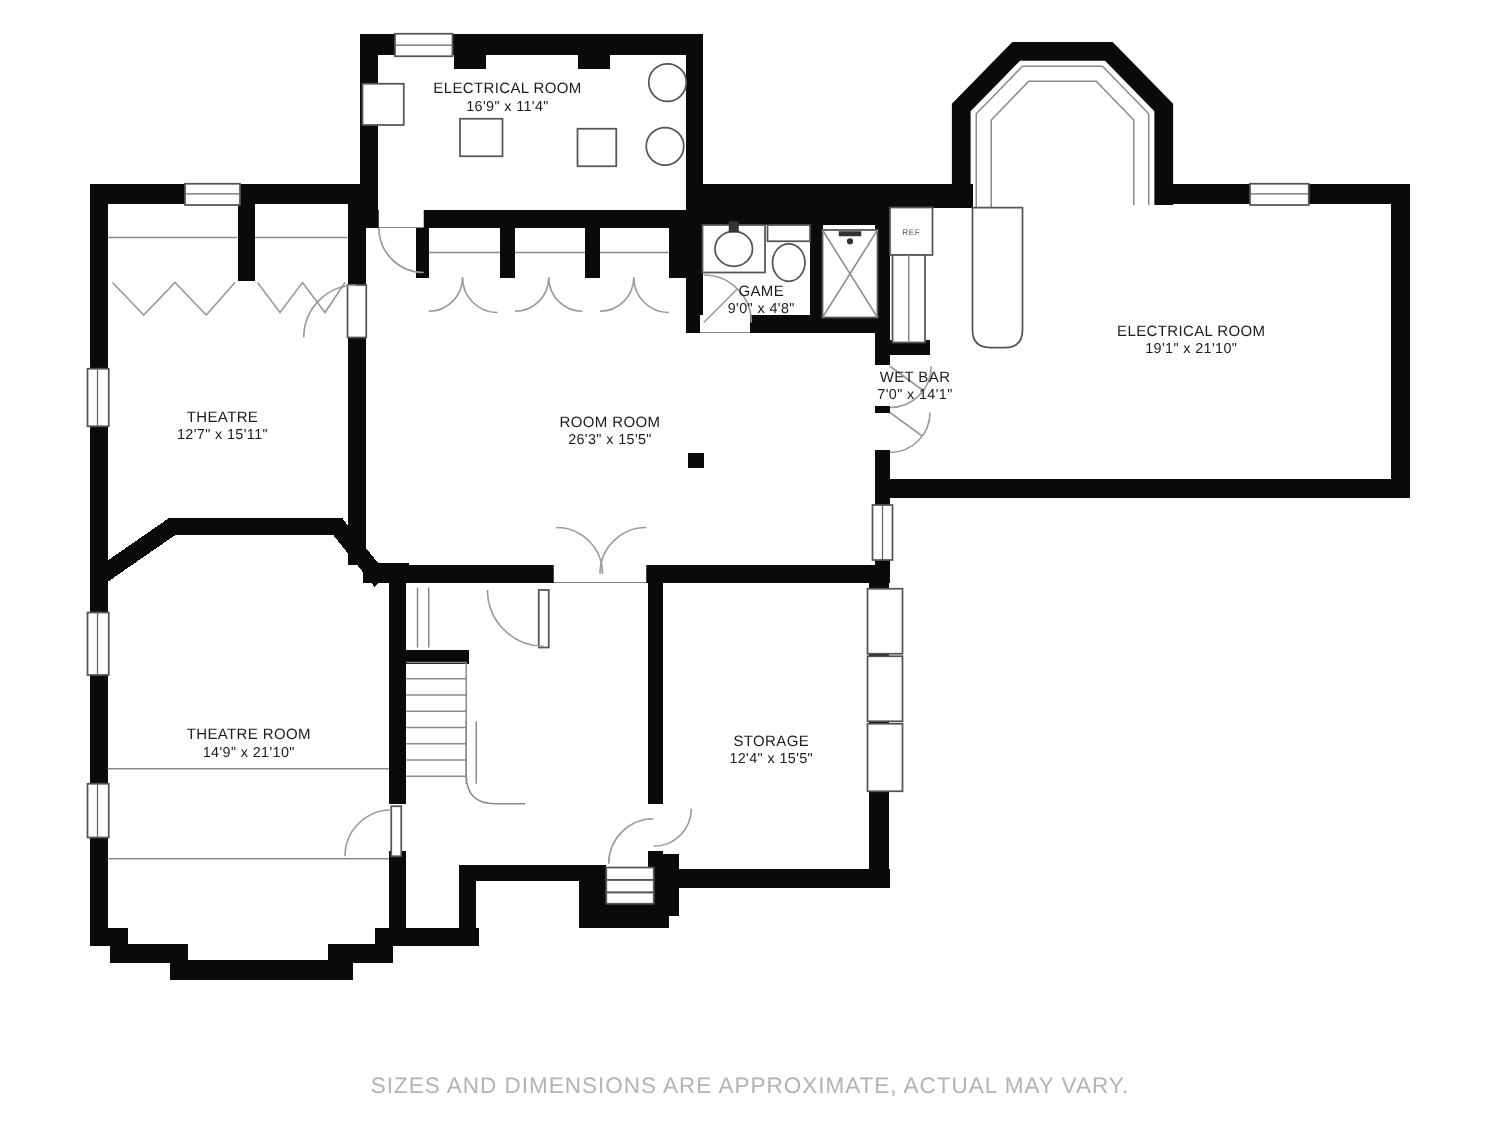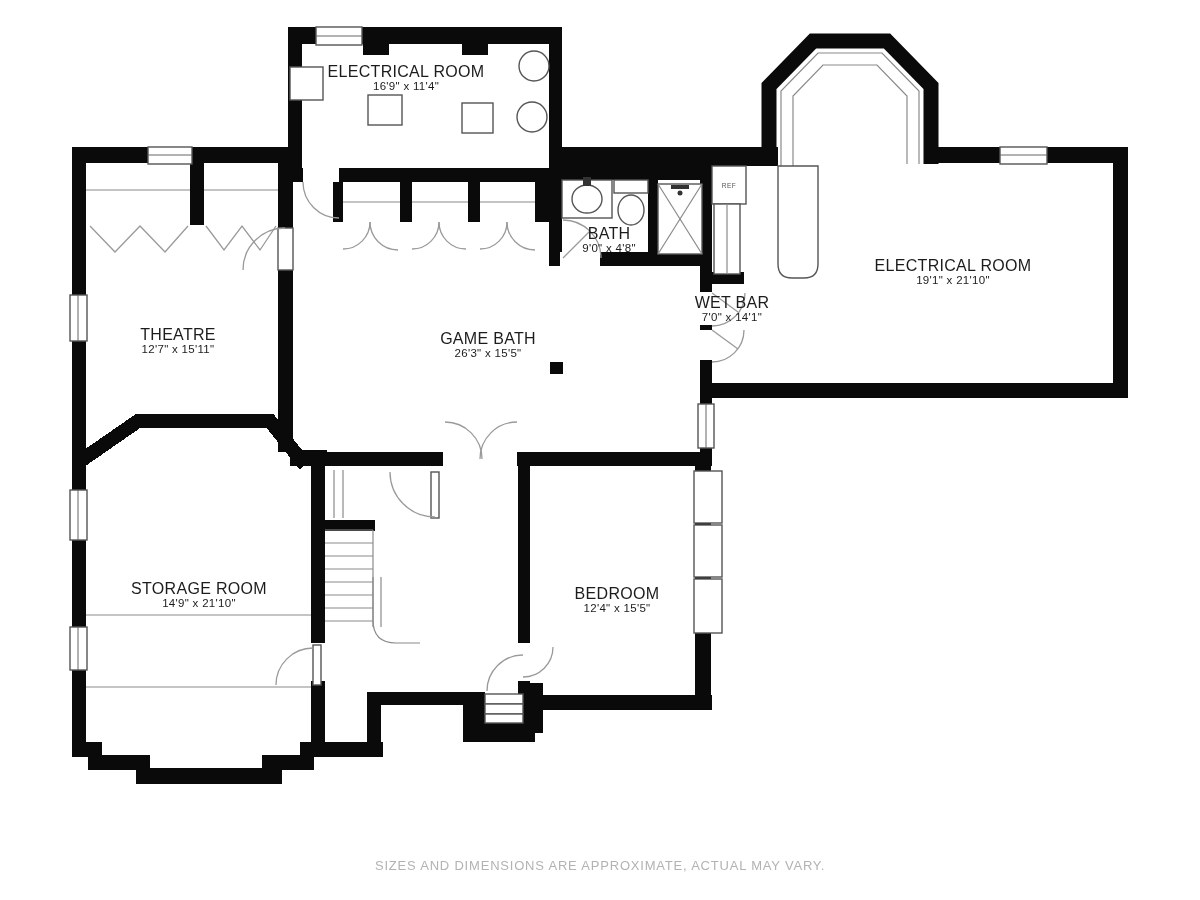--- a/index.html
+++ b/index.html
@@ -18,24 +18,24 @@
   .wallstroke{stroke:var(--wall);fill:none;}
   .white{fill:#ffffff;}
   .fixline{fill:#ffffff;stroke:var(--fix);stroke-width:1.4;}
   .fixdark{fill:#333333;stroke:none;}
   .thin{stroke:#8a8a8a;stroke-width:1.2;fill:none;}
   .arc{stroke:var(--arc);stroke-width:1.3;fill:none;}
   .winline{stroke:#666666;stroke-width:1;fill:none;}
   .ref-text{font-family:"Liberation Sans",sans-serif;font-size:6.5px;fill:#555;letter-spacing:.5px;}
   .room-label{position:absolute;transform:translate(-50%,-50%);text-align:center;
       color:var(--label);white-space:nowrap;line-height:15px;}
-  .room-name{font-size:16px;letter-spacing:.3px;margin-top:25px;}
+  .room-name{font-size:12px;letter-spacing:.3px;margin-top:25px;}
   .room-dims{font-size:11.5px;letter-spacing:.3px;}
   .disclaimer{position:absolute;left:0;top:858px;width:100%;text-align:center;
-      font-size:13px;letter-spacing:.8px;color:var(--disc);}
+      font-size:18px;letter-spacing:.8px;color:var(--disc);}
 </style>
 </head>
 <body>
 
 <div class="page">
 
 <svg class="plan-svg" width="1200" height="900" viewBox="0 0 1200 900">
 
   <g shape-rendering="crispEdges">
 
@@ -291,43 +291,43 @@
 
     <path class="arc" d="M 487,691 A 36,36 0 0 1 523,655"></path>
   </g>
 </svg>
 
 <div class="room-label" style="left:406px;top:66px">
   <div class="room-name">ELECTRICAL ROOM</div>
   <div class="room-dims">16'9" x 11'4"</div>
 </div>
 <div class="room-label" style="left:609px;top:228px">
-  <div class="room-name">BATH</div>
+  <div class="room-name">GAME</div>
   <div class="room-dims">9'0" x 4'8"</div>
 </div>
 <div class="room-label" style="left:953px;top:260px">
   <div class="room-name">ELECTRICAL ROOM</div>
   <div class="room-dims">19'1" x 21'10"</div>
 </div>
 <div class="room-label" style="left:732px;top:297px">
   <div class="room-name">WET BAR</div>
   <div class="room-dims">7'0" x 14'1"</div>
 </div>
 <div class="room-label" style="left:178px;top:329px">
   <div class="room-name">THEATRE</div>
   <div class="room-dims">12'7" x 15'11"</div>
 </div>
 <div class="room-label" style="left:488px;top:333px">
-  <div class="room-name">GAME BATH</div>
+  <div class="room-name">ROOM ROOM</div>
   <div class="room-dims">26'3" x 15'5"</div>
 </div>
 <div class="room-label" style="left:199px;top:583px">
-  <div class="room-name">STORAGE ROOM</div>
+  <div class="room-name">THEATRE ROOM</div>
   <div class="room-dims">14'9" x 21'10"</div>
 </div>
 <div class="room-label" style="left:617px;top:588px">
-  <div class="room-name">BEDROOM</div>
+  <div class="room-name">STORAGE</div>
   <div class="room-dims">12'4" x 15'5"</div>
 </div>
 
 <div class="disclaimer">SIZES AND DIMENSIONS ARE APPROXIMATE, ACTUAL MAY VARY.</div>
 
 </div>
 
 </body></html>

